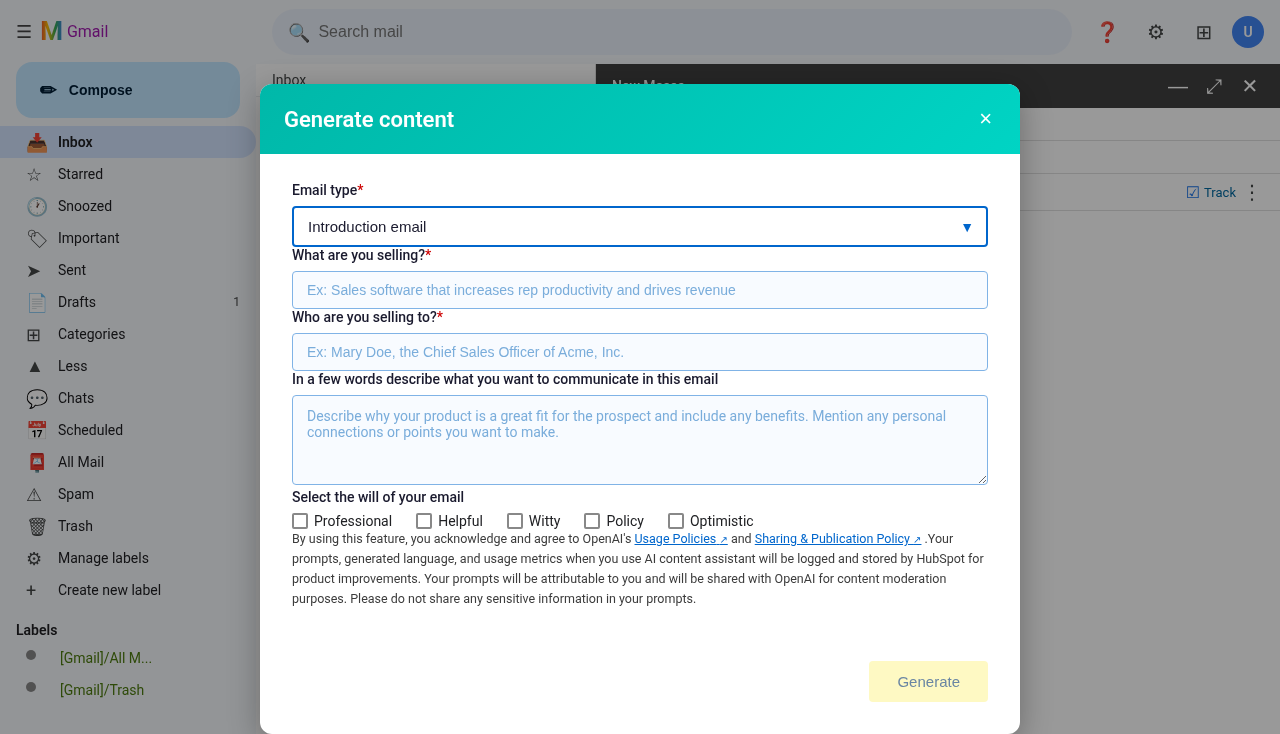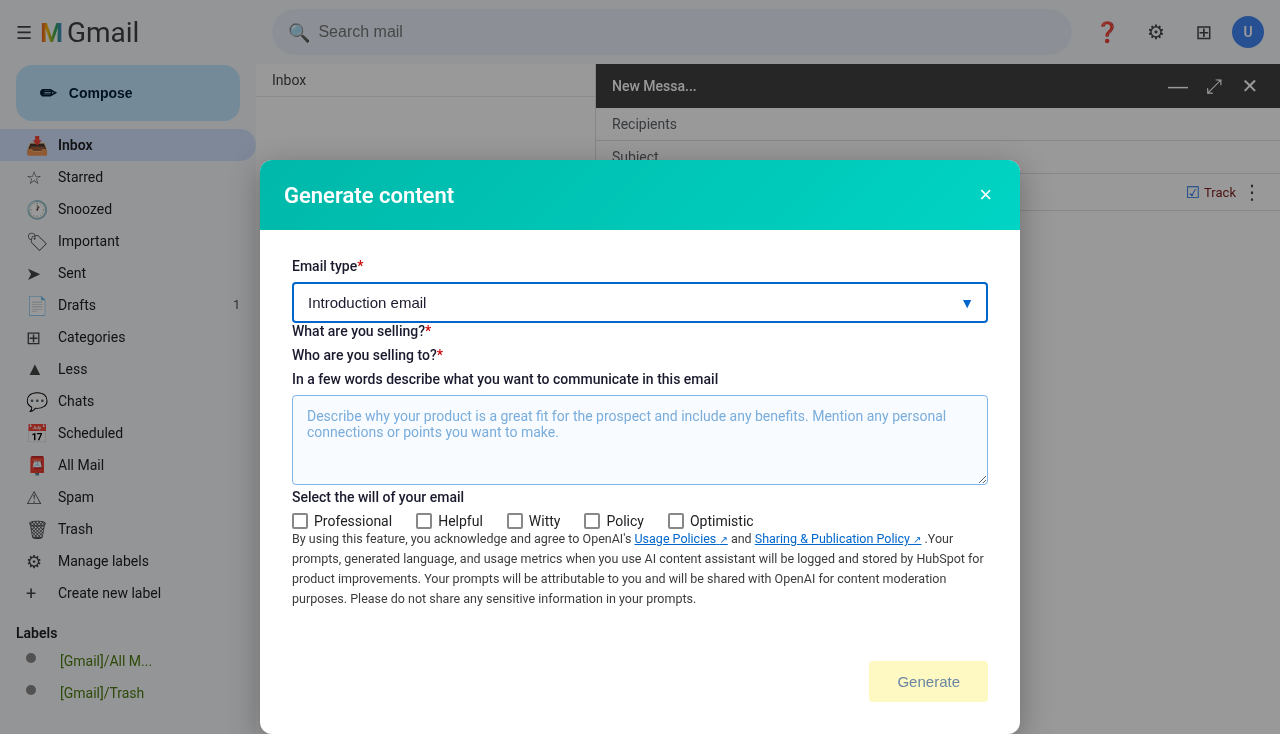--- a/index.html
+++ b/index.html
@@ -334,21 +334,21 @@
 </head>
 <body>
 
 <div class="gmail-bg">
 
   <div class="sidebar">
     <div class="sidebar-top">
       <span class="hamburger-icon">☰</span>
       <div class="gmail-logo">
         <span style="font-size:26px; font-weight:700; background: linear-gradient(90deg,#EA4335,#FBBC04,#34A853,#4285F4); -webkit-background-clip:text; color:transparent;">M</span>
-        <span style="font-size:28px; color:#404040; font-weight:400;">Gmail</span>
+        <span style="font-size:16px; color:#a21caf; font-weight:400;">Gmail</span>
       </div>
     </div>
     <button class="compose-btn">
       <span class="compose-icon">✏</span>
       <span>Compose</span>
     </button>
     <div class="nav-item active">
       <span class="nav-icon">📥</span>
       <span class="nav-label">Inbox</span>
     </div>
@@ -457,21 +457,21 @@
         </div>
         <div class="compose-field">
           <span class="compose-field-label">Subject</span>
         </div>
         <div class="compose-field" style="gap:8px; padding: 6px 16px;">
           <span style="font-size:13px; color:#5f6368;">📋</span>
           <span style="font-size:13px;">Template</span>
           <span style="font-size:13px; margin-left: 12px;">Write d...</span>
           <span style="margin-left: auto; display:flex; align-items:center; gap:4px;">
             <span style="color:#1a73e8; font-size:16px;">☑</span>
-            <span style="font-size:13px; color:#7f1d1d;text-align:right;">Track</span>
+            <span style="font-size:13px; color:#0369a1;text-align:right;">Track</span>
             <button class="icon-btn" style="width:24px;height:24px;">⋮</button>
           </span>
         </div>
       </div>
     </div>
   </div>
 </div>
 
 <div class="overlay">
   <div class="modal">
@@ -495,26 +495,28 @@
             <option>Thank you email</option>
           </select>
           <span class="select-arrow">▼</span>
         </div>
       </div>
 
       <div class="form-group">
         <label class="form-label">
           <span>What are you selling?</span><span class="required">*</span>
         </label>
+        <input class="form-input" type="text" placeholder="Ex: Sales software that increases rep productivity and drives revenue" style="">
       </div>
 
       <div class="form-group">
         <label class="form-label">
           <span>Who are you selling to?</span><span class="required">*</span>
         </label>
+        <input class="form-input" type="text" placeholder="Ex: Mary Doe, the Chief Sales Officer of Acme, Inc." style="">
       </div>
 
       <div class="form-group">
         <label class="form-label">In a few words describe what you want to communicate in this email</label>
         <textarea class="form-textarea" placeholder="Describe why your product is a great fit for the prospect and include any benefits. Mention any personal connections or points you want to make." style=""></textarea>
       </div>
 
       <div class="form-group">
         <label class="form-label">Select the will of your email</label>
         <div class="checkbox-group">

